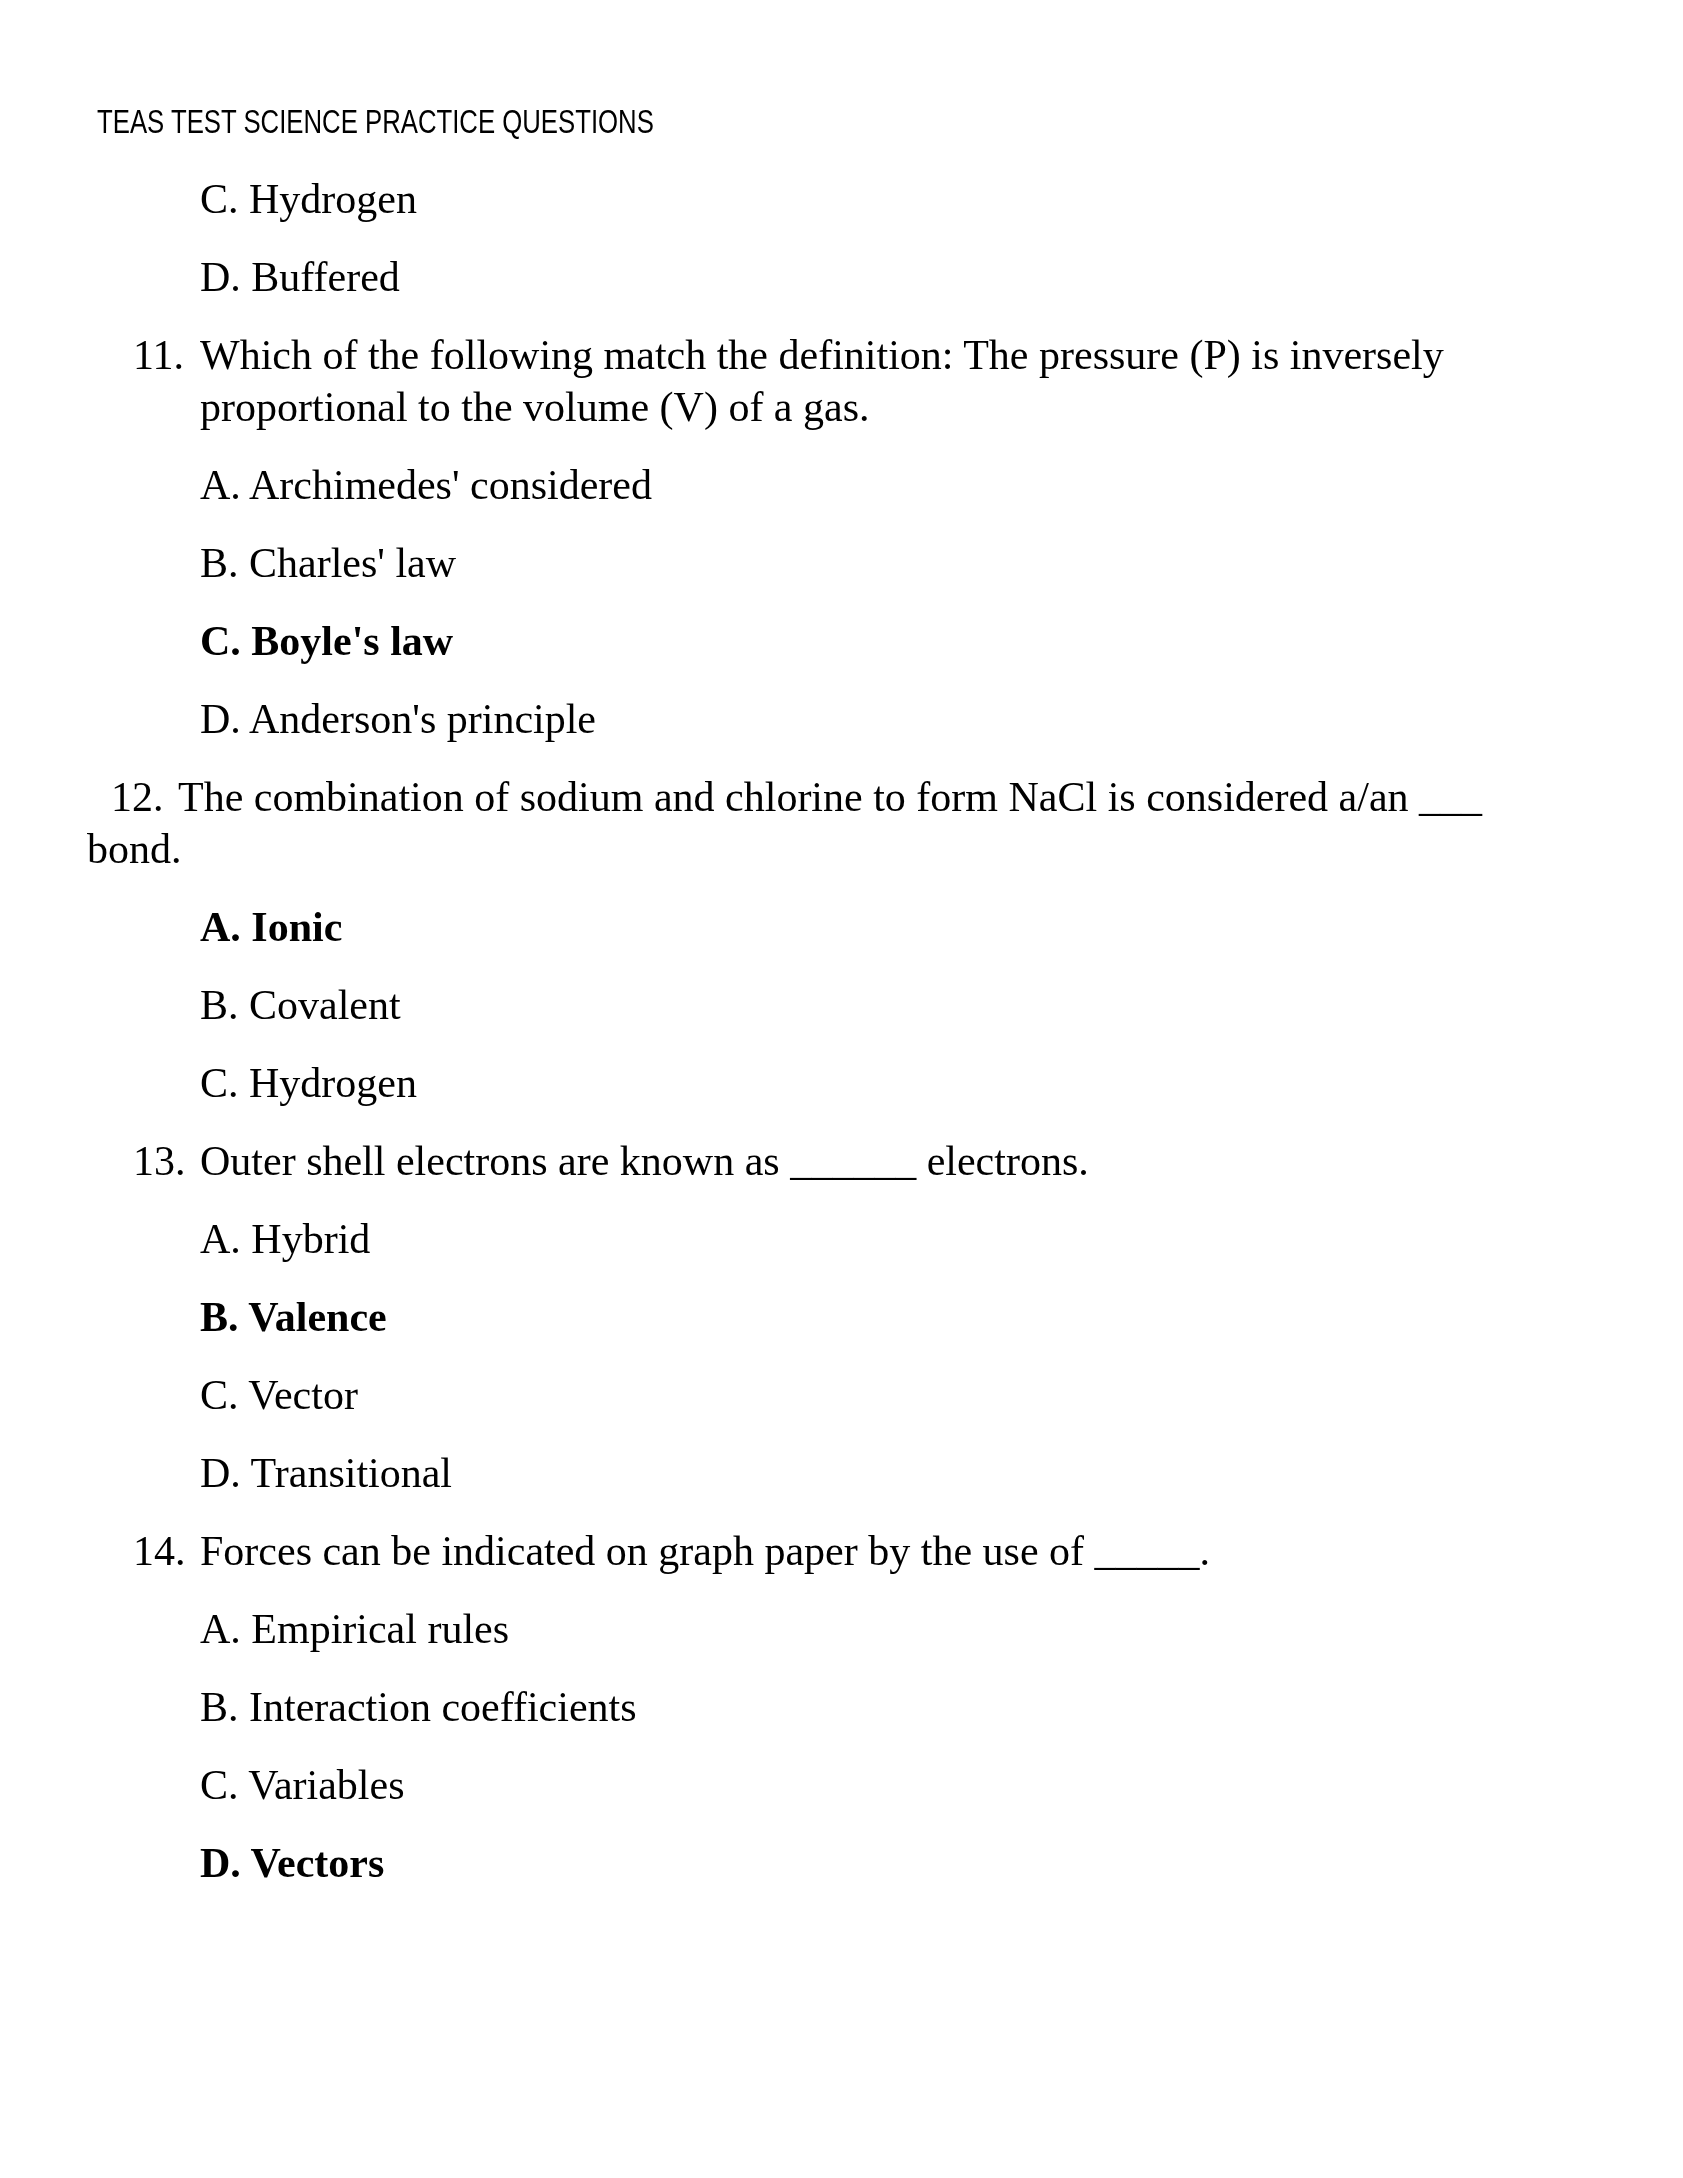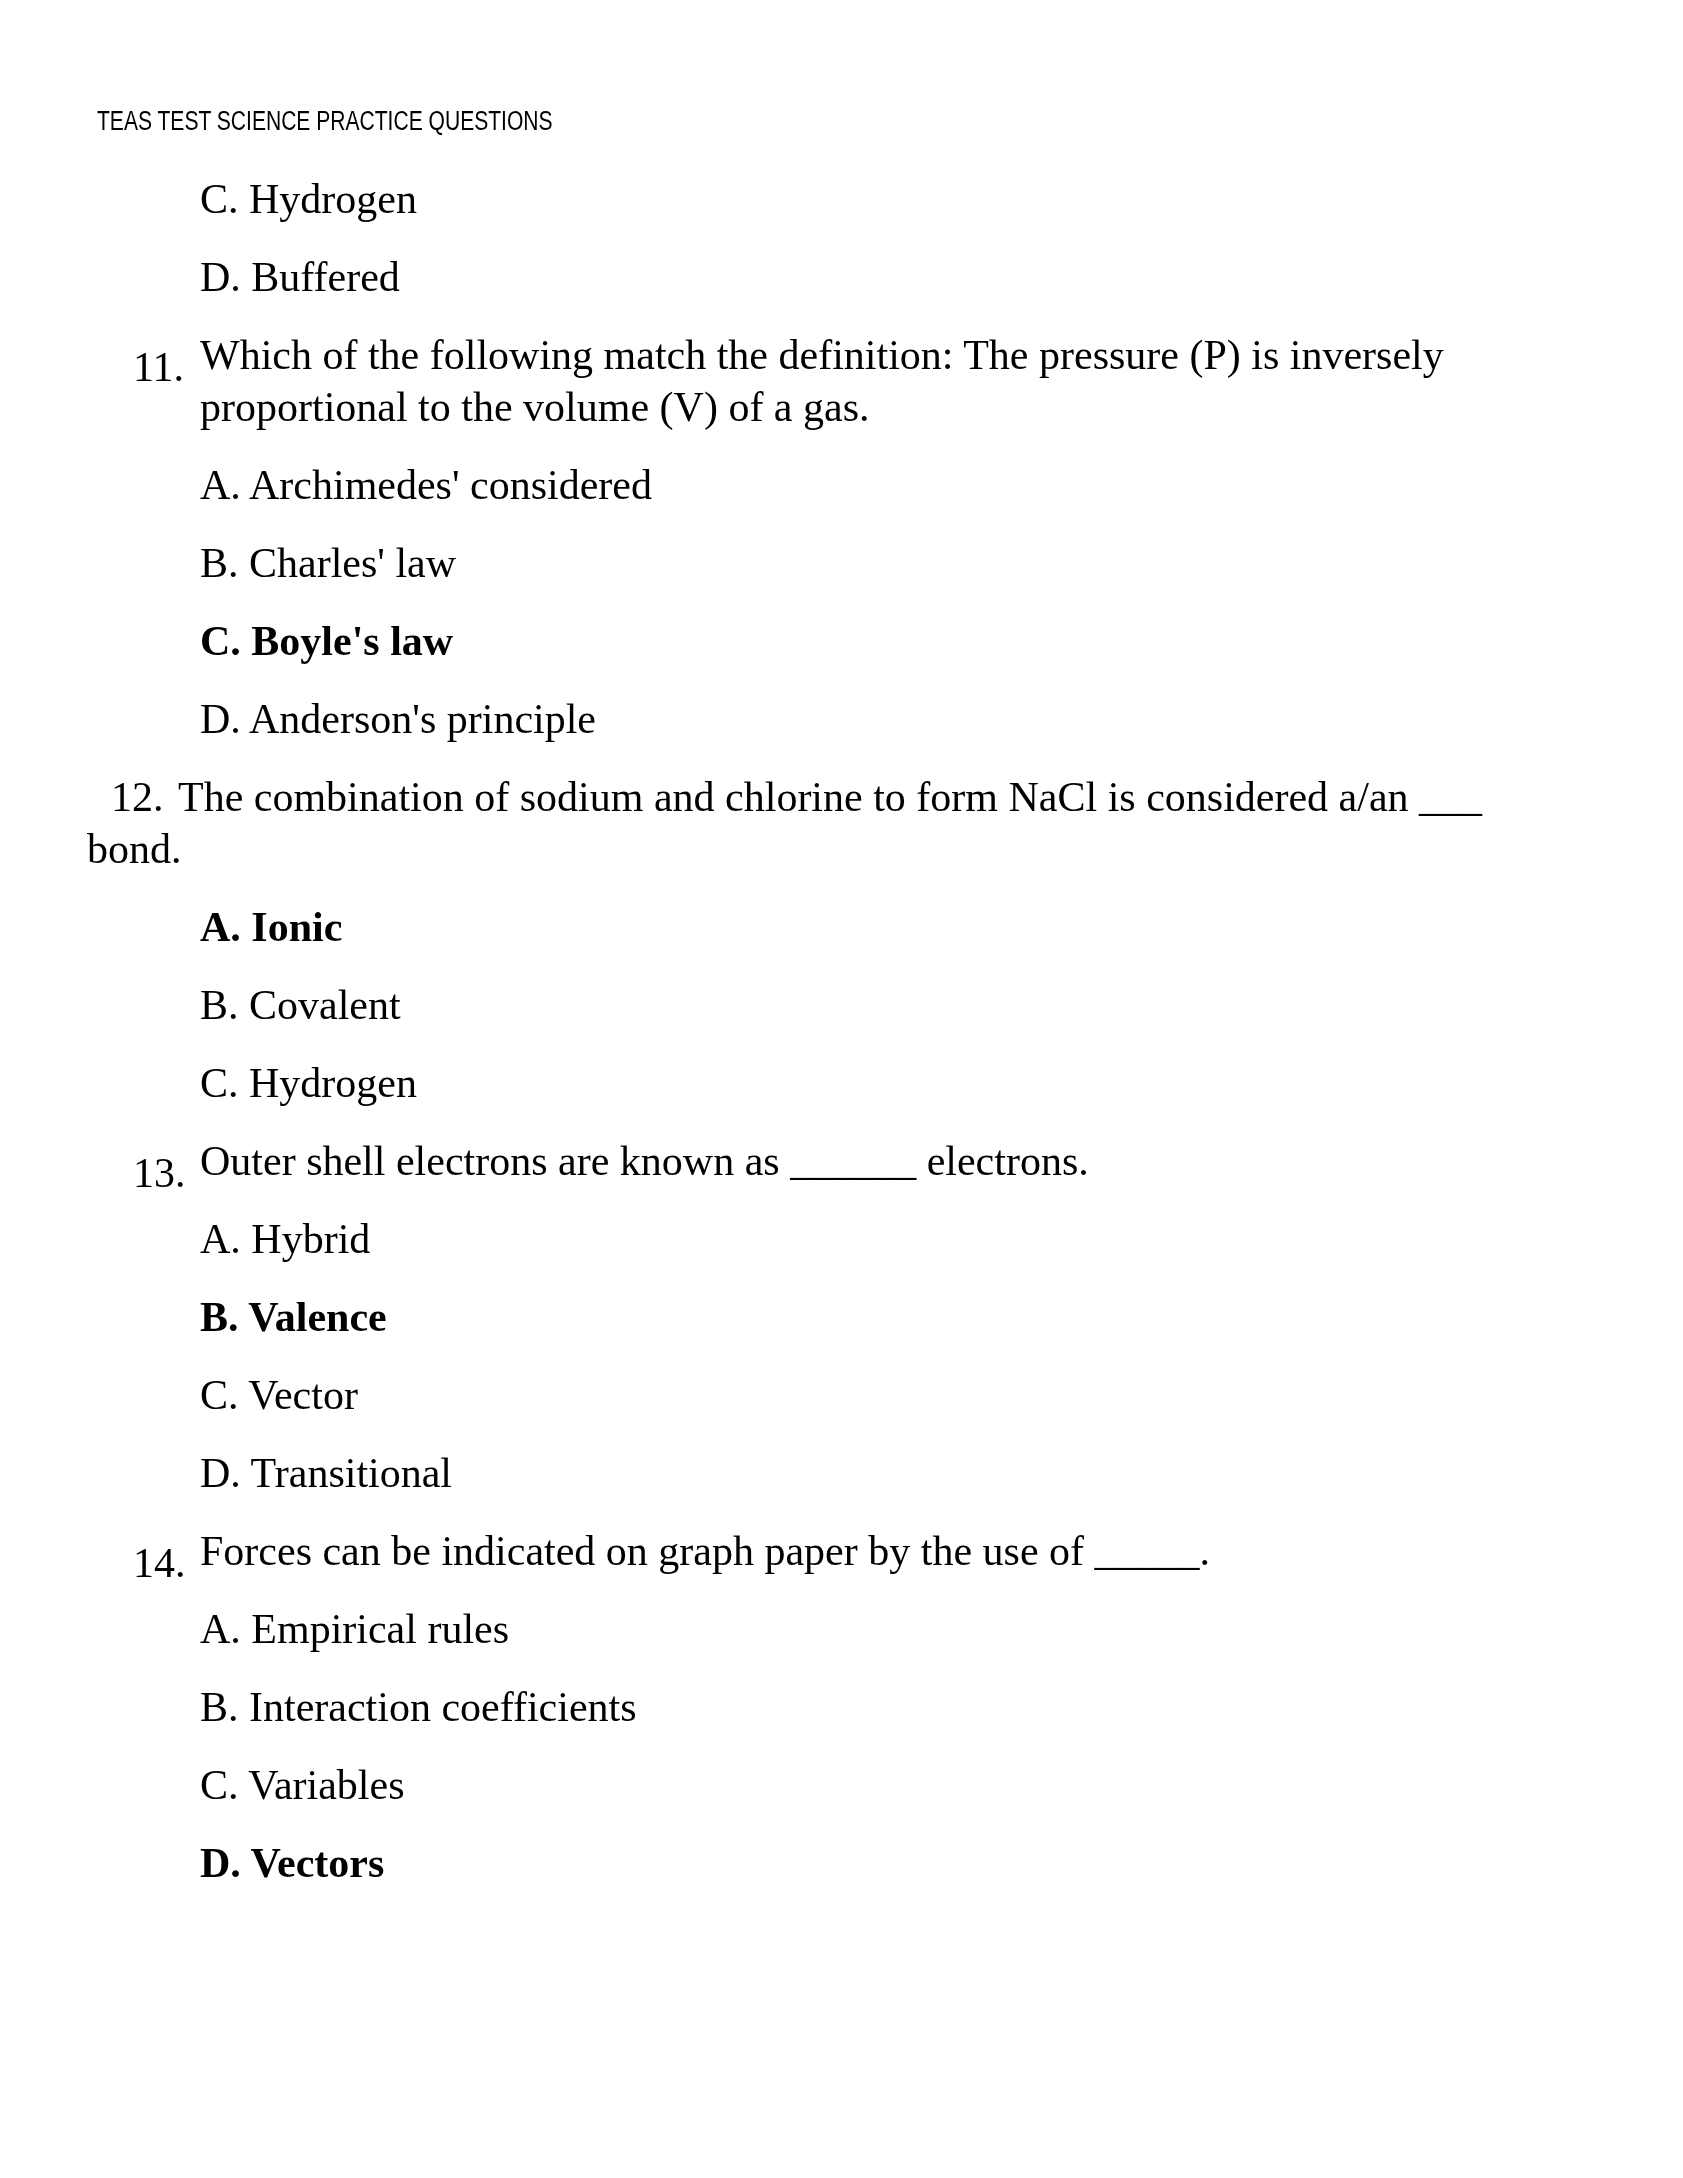--- a/index.html
+++ b/index.html
@@ -11,21 +11,21 @@
     width: 1683px;
     height: 2178px;
     position: relative;
     color: #000000;
     font-family: "Liberation Serif", serif;
     overflow: hidden;
   }
   .page-header {
     margin: 105px 0 0 97px;
     font-family: "Liberation Sans", sans-serif;
-    font-size: 27px;
+    font-size: 33px;
     line-height: 33px;
     font-weight: normal;
     letter-spacing: 0px;
     white-space: nowrap;
   }
   .page-header .squeeze {
     display: inline-block;
     transform: scaleX(0.78);
     transform-origin: 0 50%;
   }
@@ -39,21 +39,21 @@
     white-space: nowrap;
   }
   .q {
     position: relative;
     padding-left: 200px;
     margin: 0 0 26px 0;
   }
   .q .qnum {
     position: absolute;
     left: 133px;
-    top: 12px;
+    top: 0;
     white-space: nowrap;
   }
   .q .qline {
     display: block;
     white-space: nowrap;
   }
   .q.q-outdent {
     padding-left: 87px;
   }
   .qnum-inline {

